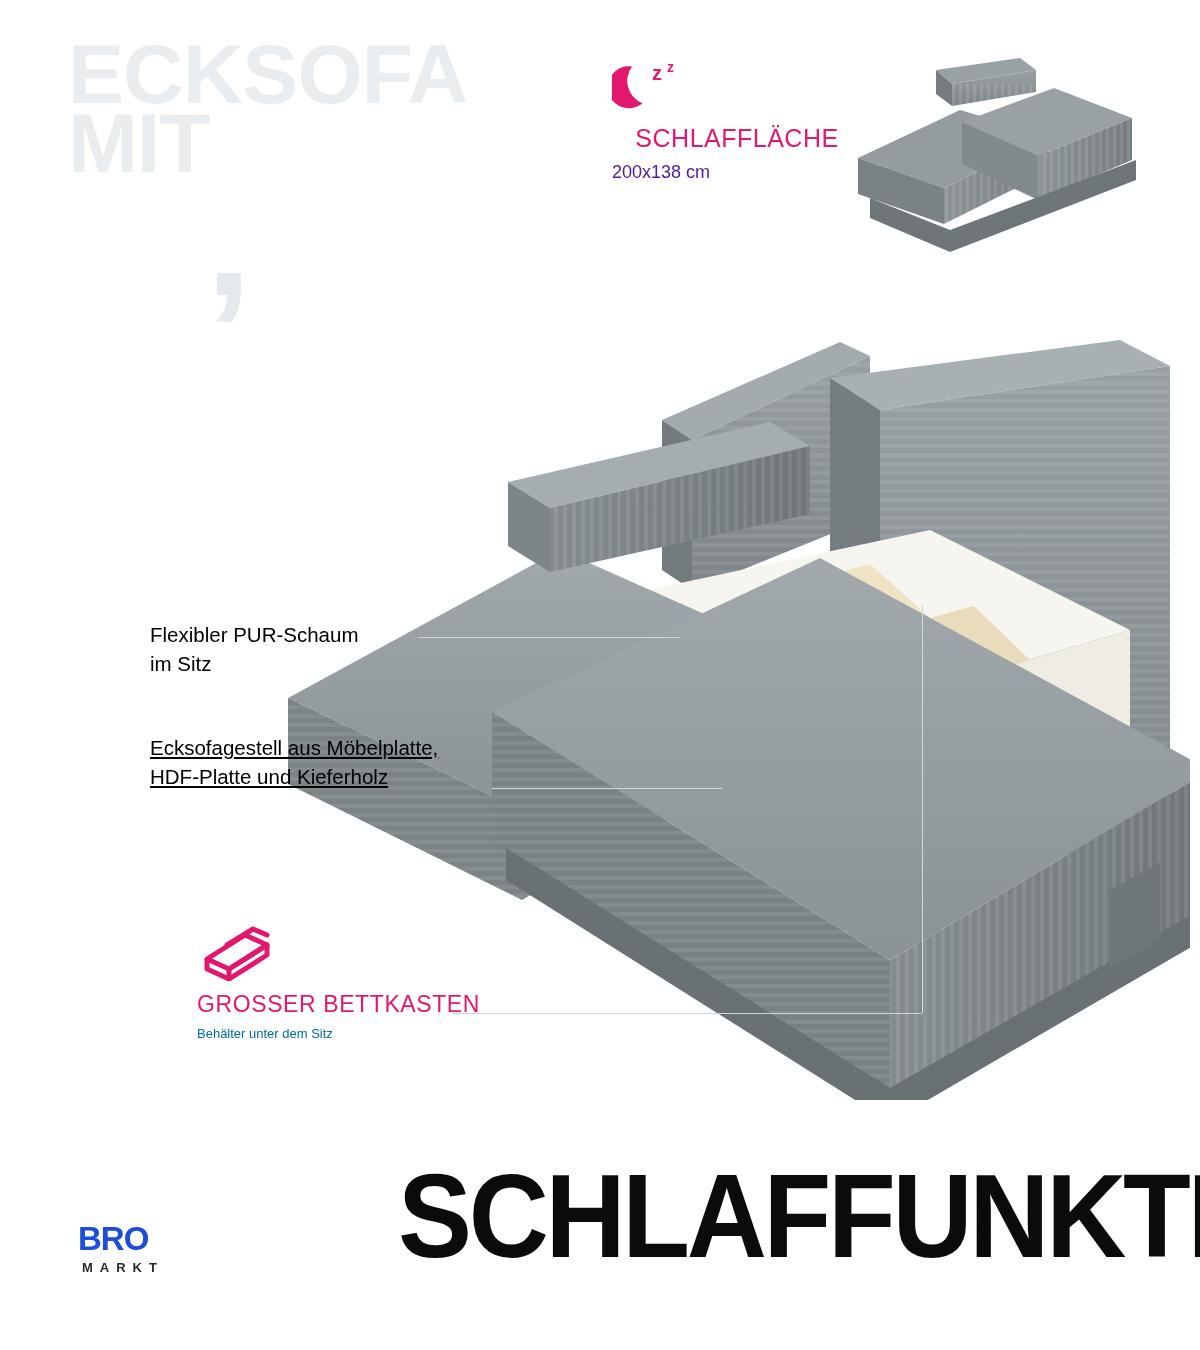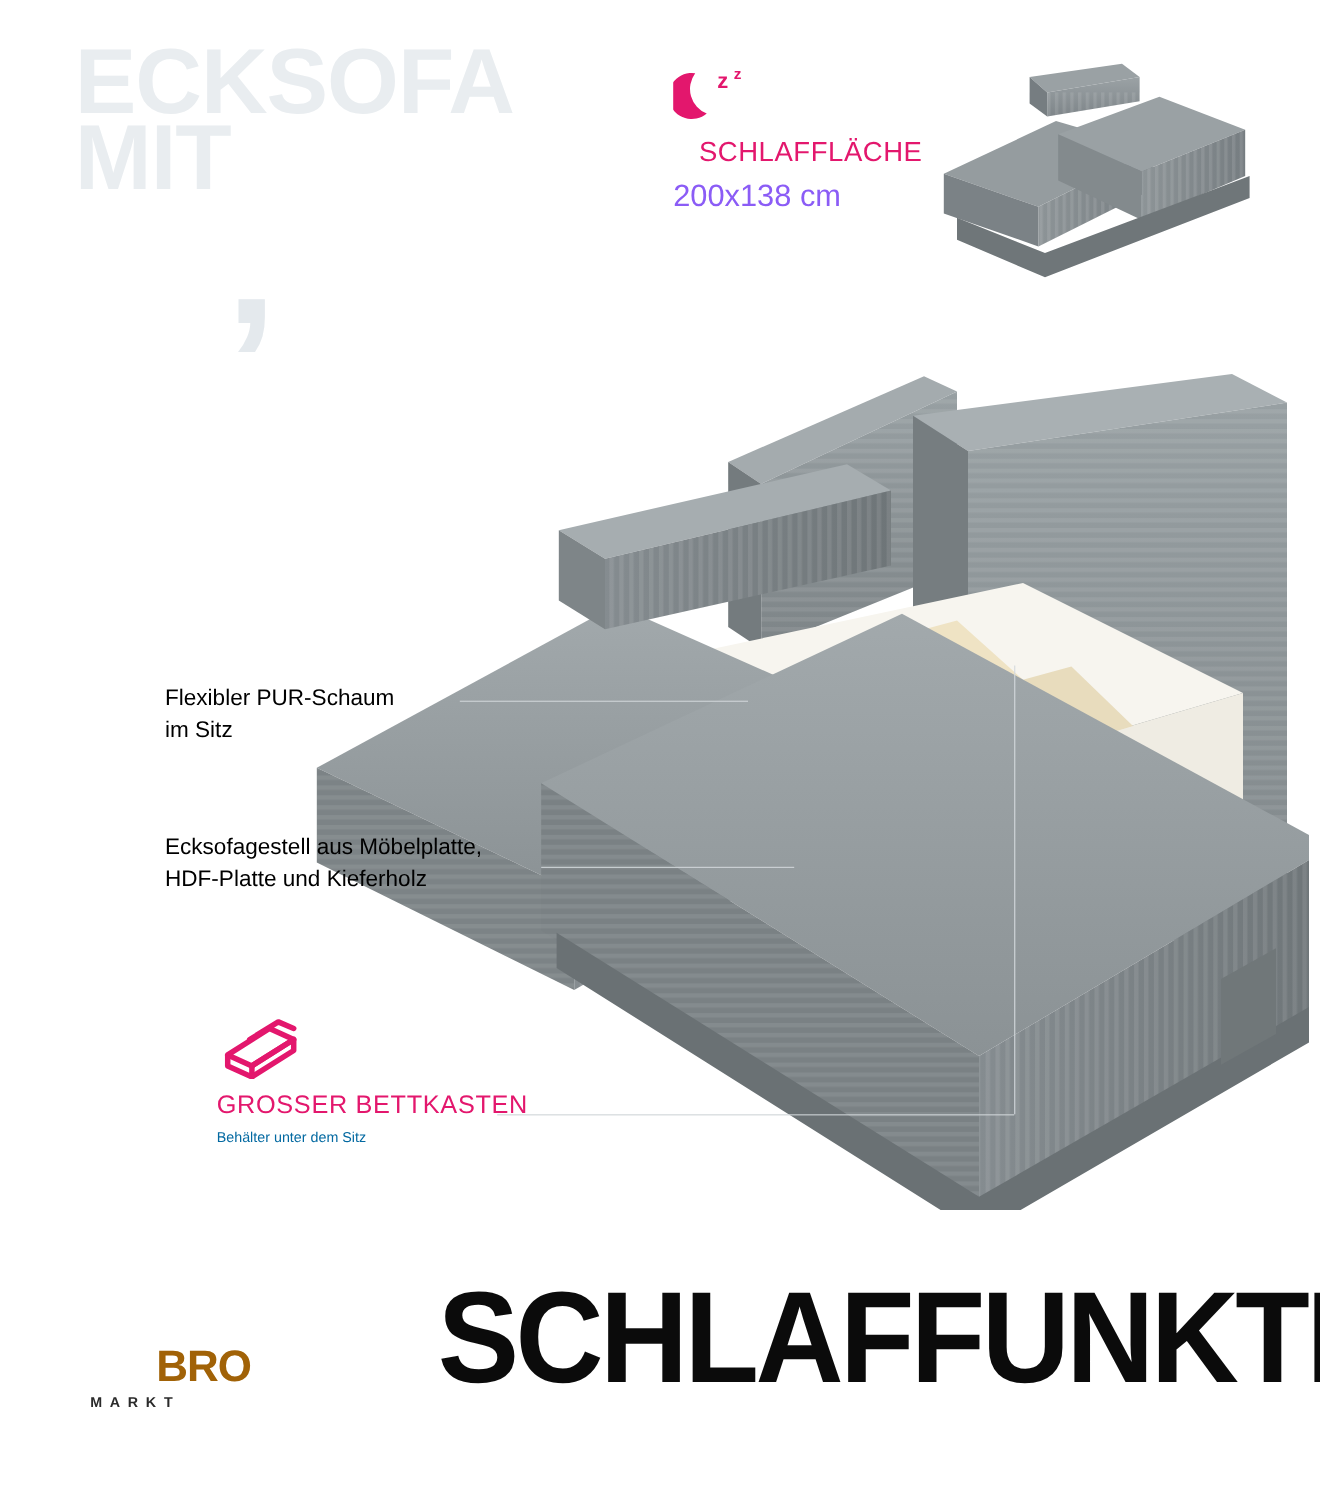--- a/index.html
+++ b/index.html
@@ -57,22 +57,22 @@
     height: 58px;
   }
   .sleeparea .title {
     color: #e3176d;
     font-size: 25px;
     letter-spacing: 0.5px;
     margin-top: 8px;
     text-align: center;
   }
   .sleeparea .sub {
-    color: #8b5cf6;
-    font-size: 28px;
+    color: #4c1d95;
+    font-size: 18px;
     margin-top: 9px;
   }
 
   
   .thumb-sofa {
     position: absolute;
     left: 840px;
     top: 48px;
     width: 300px;
     height: 230px;
@@ -88,21 +88,21 @@
   }
 
   
   .callout {
     position: absolute;
     font-size: 20.5px;
     line-height: 1.42;
     color: #000000;
   }
   .callout-1 { left: 150px; top: 620px; width: 300px; }
-  .callout-2 { left: 150px; top: 755px; width: 330px; }
+  .callout-2 { left: 150px; top: 733px; width: 330px; text-decoration: underline; }
 
   .callout-3 {
     position: absolute;
     left: 150px;
     top: 915px;
     width: 380px;
     margin-left: 47px;
   }
   .callout-3 .box-icon { display: block; height: 66px; }
   .callout-3 .c3-title {
@@ -144,26 +144,25 @@
   }
 
   
   .logo {
     position: absolute;
     left: 78px;
     top: 1222px;
     width: 150px;
   }
   .logo .brand {
-    font-size: 40px;
+    font-size: 33px;
     font-weight: 800;
-    color: #a16207;
+    color: #1d4ed8;
     letter-spacing: -1px;
     line-height: 1;
-    text-align: right;
   }
   .logo .market {
     font-size: 13px;
     letter-spacing: 7px;
     color: #2a2a2a;
     margin-top: 5px;
     margin-left: 4px;
     font-weight: 700;
   }
 </style>

